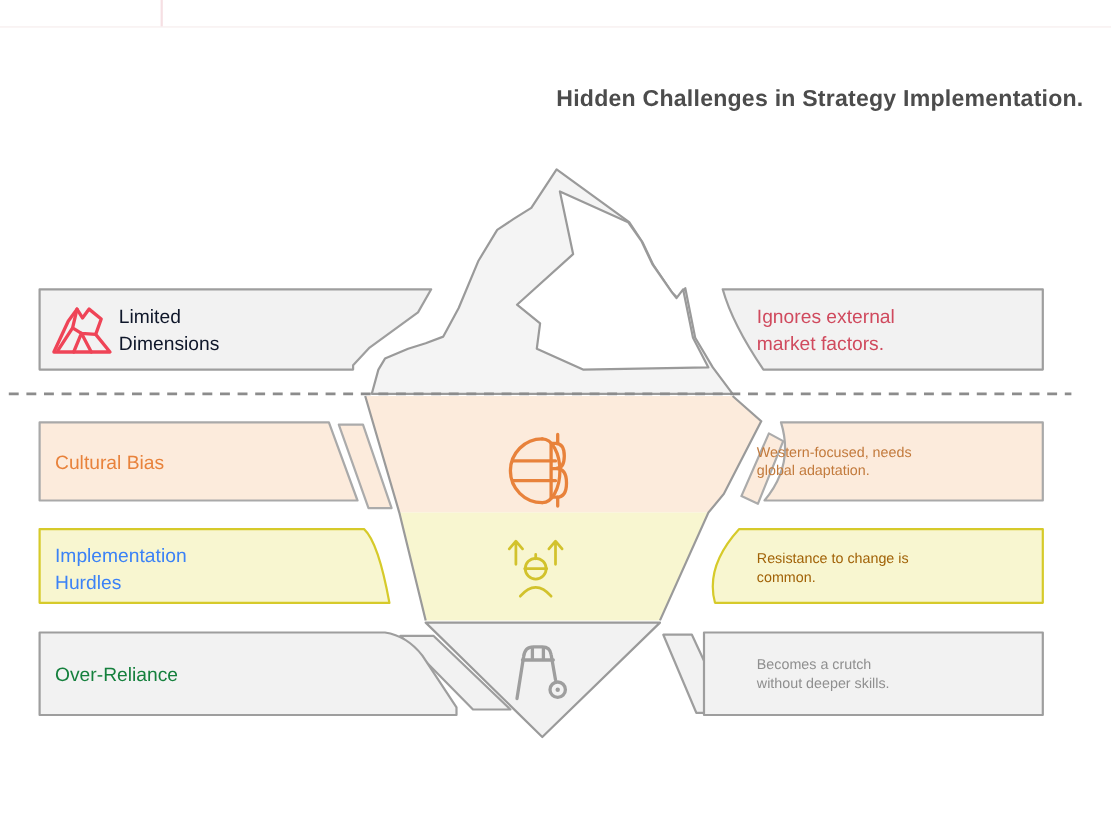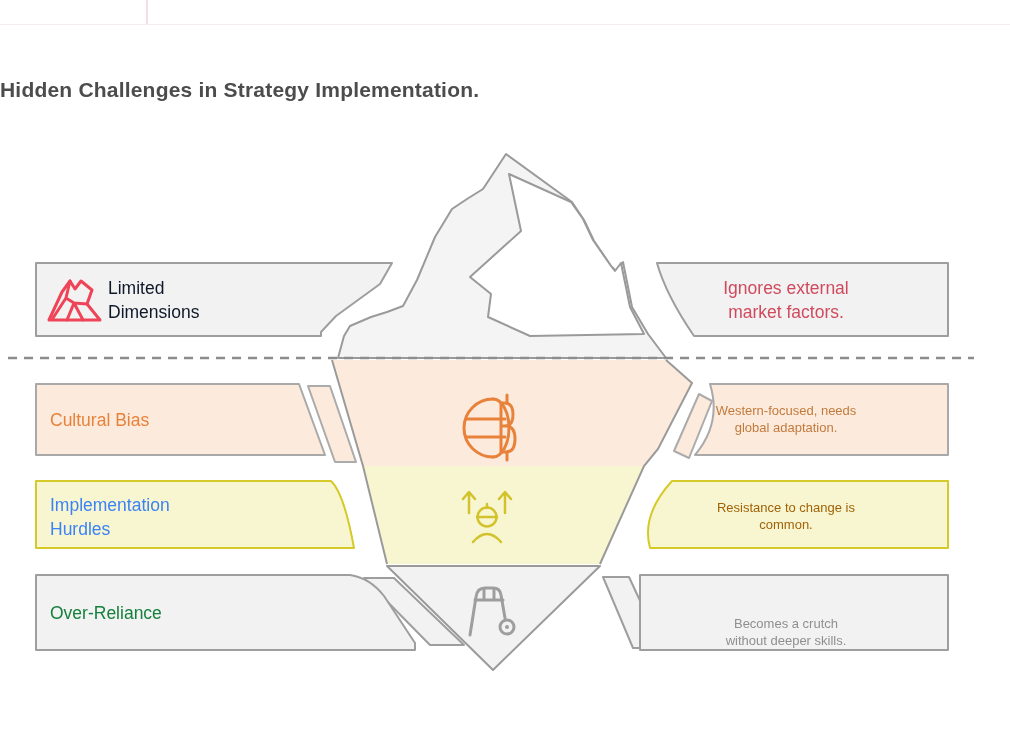--- a/index.html
+++ b/index.html
@@ -4,27 +4,27 @@
 <style>
   html,body{margin:0;padding:0;background:#ffffff;}
   #canvas{
     position:relative;width:1010px;height:742px;background:#ffffff;overflow:hidden;
     font-family:"Liberation Sans",sans-serif;
   }
   #stage-svg{position:absolute;left:0;top:0;}
   .top-strip{position:absolute;left:0;top:0;width:1010px;height:24px;border-bottom:1px solid #f6ebec;}
   .top-strip-divider{position:absolute;left:146px;top:0;width:2px;height:24px;background:#f6dfe3;}
   .title{
-    position:absolute;left:0;top:78px;width:985px;text-align:left;
+    position:absolute;left:0;top:78px;width:985px;text-align:right;
     font-size:21px;font-weight:bold;color:#4c4c4c;letter-spacing:.2px;
   }
   .lbl{position:absolute;white-space:pre-line;}
   .lbl.big{font-size:17.5px;line-height:24px;}
   .lbl.small{font-size:13px;line-height:17px;}
-  .lbl.right{width:236px;left:668px;text-align:center;}
+  .lbl.right{width:236px;left:688px;text-align:left;}
 </style>
 </head>
 <body>
 
 <div id="canvas">
 
   <div class="top-strip">
     <div class="top-strip-divider"></div>
   </div>
 
@@ -104,16 +104,16 @@
   <div class="lbl big" style="left: 50px; top: 408px; width: 240px; color: rgb(232, 130, 59);">Cultural Bias</div>
 
   <div class="lbl big" style="left: 50px; top: 493px; width: 240px; color: #3b82f6;">Implementation
 Hurdles</div>
 
   <div class="lbl small right" style="top: 499px; color: #a16207;">Resistance to change is
 common.</div>
 
   <div class="lbl big" style="left: 50px; top: 601px; width: 240px; color: #15803d;">Over-Reliance</div>
 
-  <div class="lbl small right" style="top: 595px; color: rgb(143, 143, 143); margin-top: 20px;">Becomes a crutch
+  <div class="lbl small right" style="top: 595px; color: rgb(143, 143, 143);">Becomes a crutch
 without deeper skills.</div>
 
 </div>
 
 </body></html>

